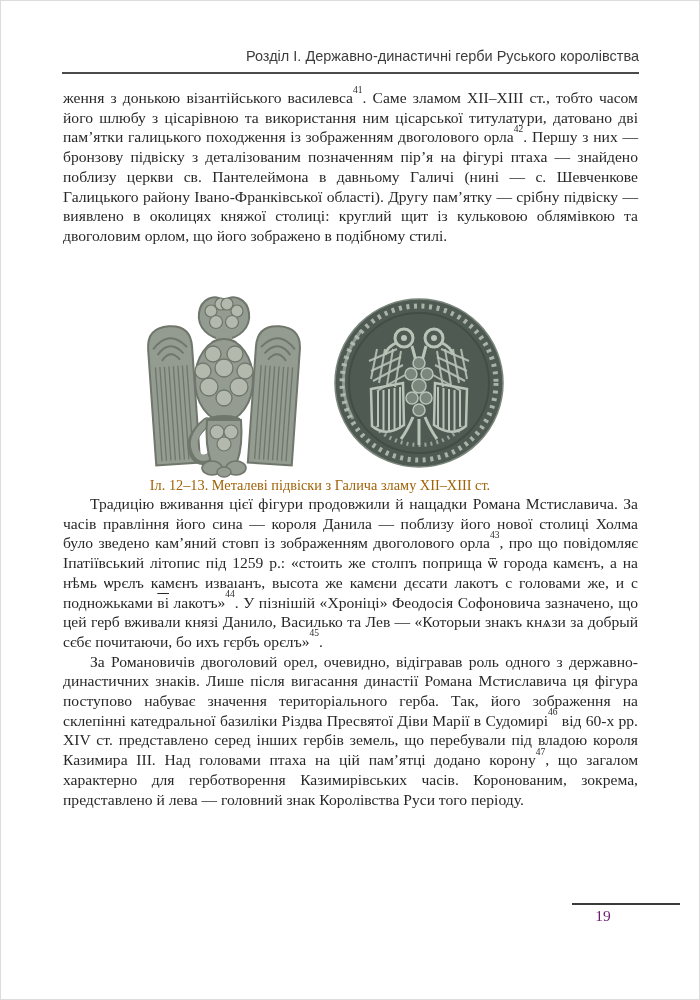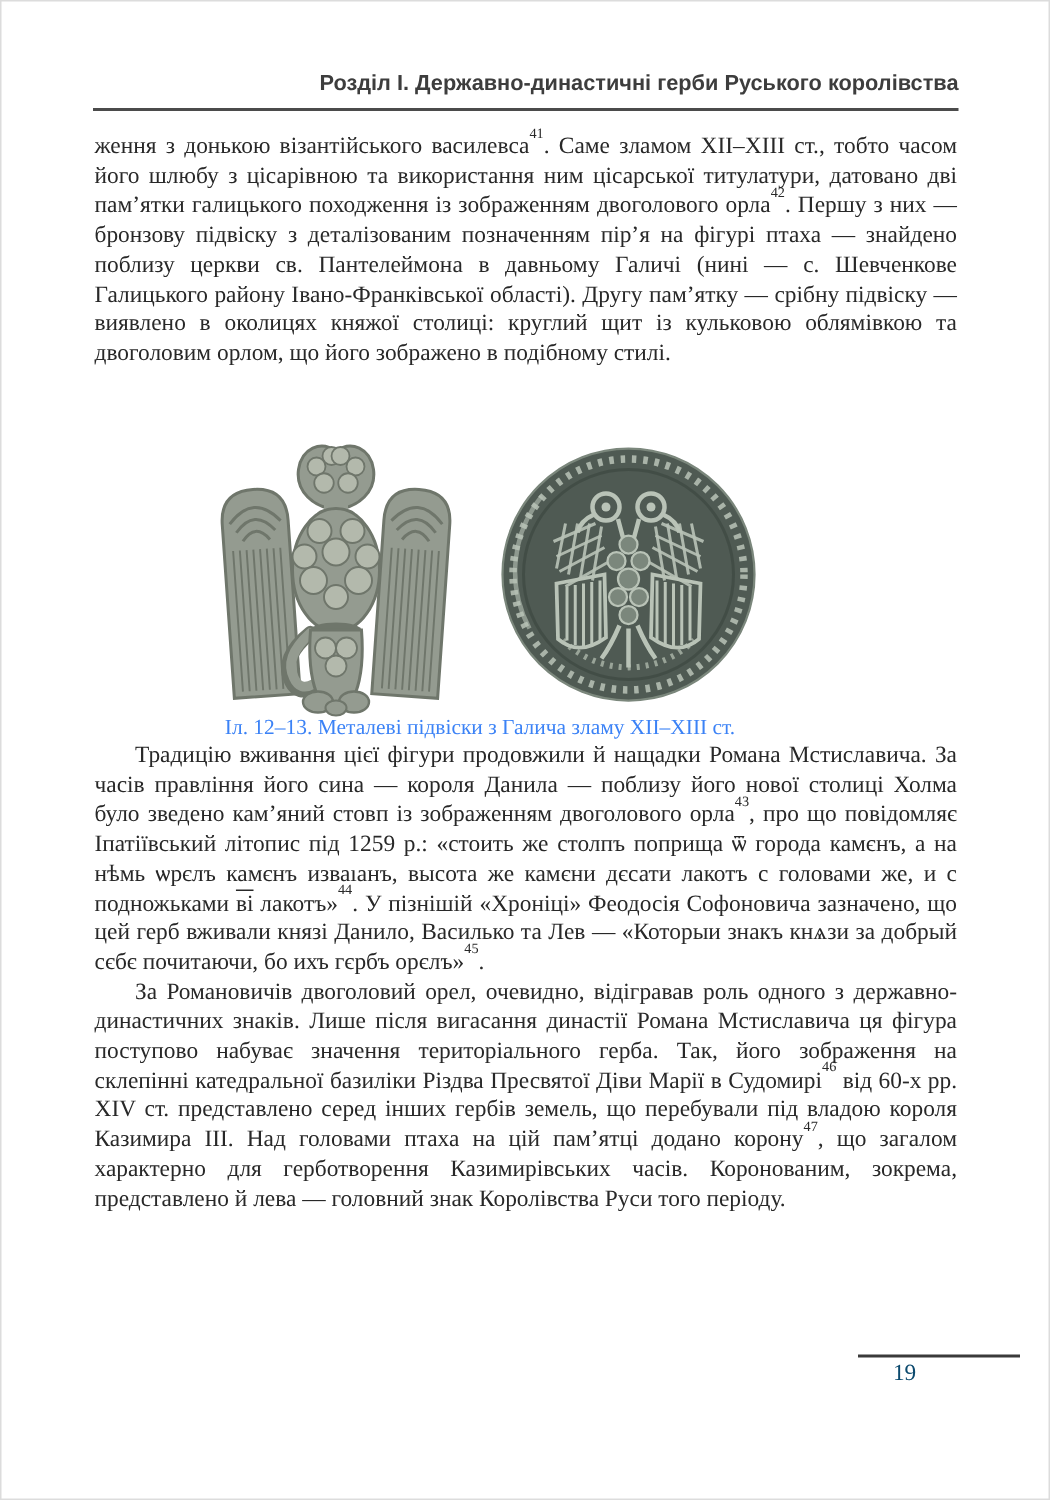--- a/index.html
+++ b/index.html
@@ -5,46 +5,46 @@
   html,body { margin:0; padding:0; }
   body {
     width:700px; height:1000px; position:relative; background:#ffffff;
     font-family:"Liberation Serif","DejaVu Serif",serif; color:#262626;
     overflow:hidden;
   }
   .frame { position:absolute; inset:0; border:1px solid #dcdcdc; pointer-events:none; }
 
   .running-head {
     position:absolute; top:48px; left:63px; width:576px; text-align:right;
-    font-family:"Liberation Sans","DejaVu Sans",sans-serif; font-weight:700;
+    font-family:"Liberation Sans","DejaVu Sans",sans-serif; font-weight:400;
     font-size:14.5px; color:#3d3d3d;
   }
   .head-rule { position:absolute; top:72px; left:62px; width:577px; height:2px; background:#4b4b4b; }
 
   .text-top    { position:absolute; top:88px;  left:63px; width:575px; }
   .text-bottom { position:absolute; top:494px; left:63px; width:575px; }
 
   p.para { margin:0; font-size:15.6px; line-height:19.7px; text-align:justify; color:#282828; }
   p.para.indent { text-indent:27px; }
   sup.fnref { font-size:61%; line-height:0; position:relative; top:-0.45em; }
   .ovl { text-decoration:overline; }
 
   .figure-row { position:absolute; top:286px; left:0; width:700px; height:196px; }
   .fig-left  { position:absolute; left:141px; top:0; }
   .fig-right { position:absolute; left:333px; top:11px; }
   .fig-left svg, .fig-right svg { display:block; }
 
   .caption {
     position:absolute; top:477px; left:0; width:640px; text-align:center;
-    font-size:14.3px; color:#3b82f6;
+    font-size:14.3px; color:#a16207;
   }
 
   .foot-rule { position:absolute; top:903px; left:572px; width:108px; height:2px; background:#3a3a3a; }
   .page-num  { position:absolute; top:907px; left:572px; width:62px; text-align:center;
-               font-size:15.5px; color:#0c4a6e; }
+               font-size:15.5px; color:#701a75; }
 </style>
 </head>
 <body>
 
 <div class="frame"></div>
 
 <div class="running-head">Розділ І. Державно-династичні герби Руського королівства</div>
 <div class="head-rule"></div>
 
 <div class="text-top">

